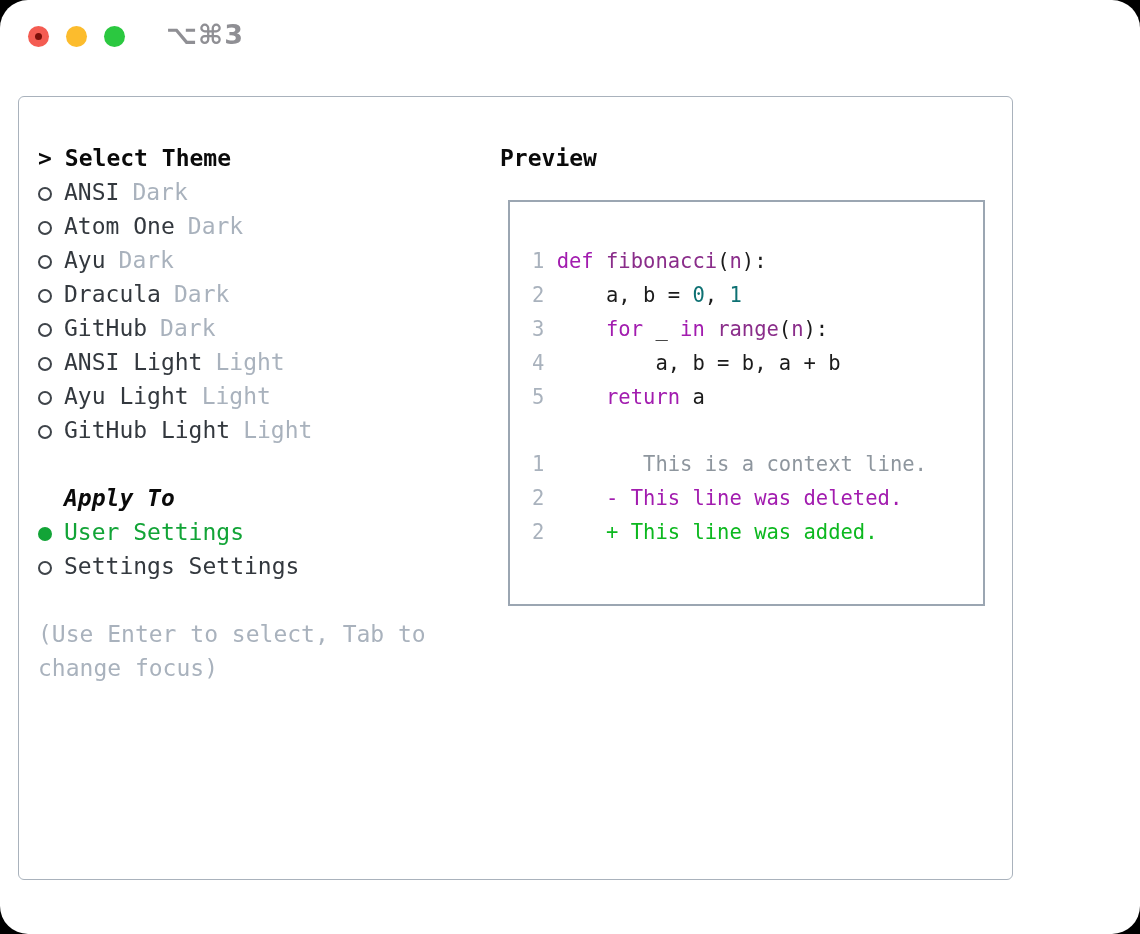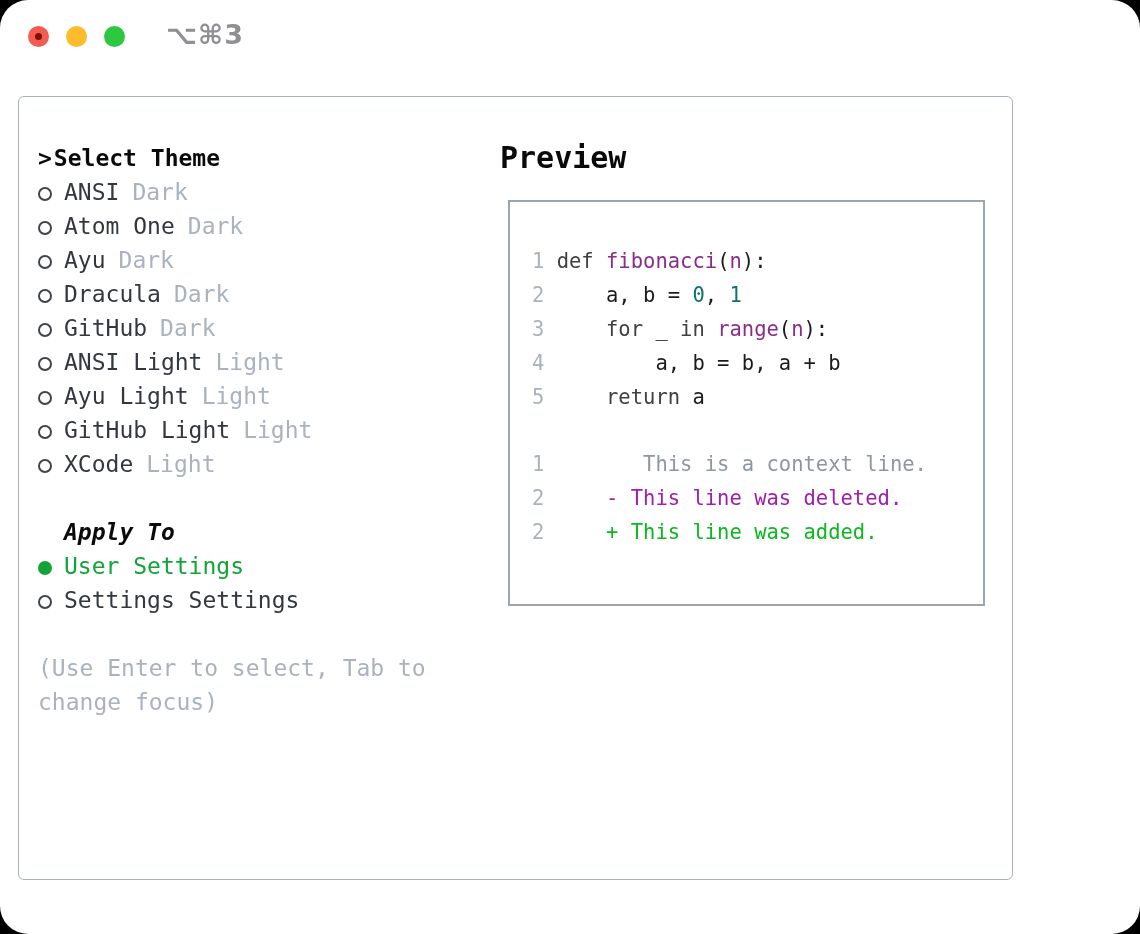--- a/index.html
+++ b/index.html
@@ -25,45 +25,45 @@
     position:absolute;left:18px;top:96px;width:995px;height:784px;
     border:1.5px solid #a9b2bc;border-radius:6px;box-sizing:border-box;
   }
   
   .left-col{
     position:absolute;left:38px;top:141px;width:440px;
     font-size:23px;color:#33383e;
   }
   .row{height:34px;line-height:34px;white-space:pre;}
   .cursor{font-weight:700;color:#0a0a0a;}
-  .hdr{font-weight:700;color:#0a0a0a;margin-left:2px;}
+  .hdr{font-weight:700;color:#0a0a0a;margin-left:13px;}
   .apply-hdr{font-weight:600;color:#0a0a0a;padding-left:26px;font-style:italic;}
   .radio{
     display:inline-block;width:14px;height:14px;box-sizing:border-box;
     border:2px solid #3f444a;border-radius:50%;margin-right:12px;
     vertical-align:-1px;
   }
   .radio.sel{background:#12a437;border-color:#12a437;}
   .name{color:#33383e;}
   .name.sel-text{color:#12a437;}
   .variant{color:#a9b2bd;margin-left:13px;}
   .help{color:#a9b2bd;}
   
   .preview-hdr{
     position:absolute;left:500px;top:141px;height:34px;line-height:34px;
-    font-size:30px;font-weight:700;color:#0a0a0a;white-space:pre;
+    font-size:23px;font-weight:700;color:#0a0a0a;white-space:pre;
   }
   .preview-box{
     position:absolute;left:508px;top:200px;width:477px;height:406px;
     border:2px solid #9ba6b2;box-sizing:border-box;
     padding:42px 0 0 22px;overflow:hidden;
   }
   .crow{height:34px;line-height:34px;white-space:pre;font-size:20.5px;color:#1b1b1b;}
   .ln{display:inline-block;width:1ch;margin-right:1ch;color:#a9b2bd;}
-  .c-kw{color:#404040;}
+  .c-kw{color:#a21caf;}
   .c-fn{color:#8a2d8a;}
   .c-lit{color:#0e7173;}
   .c-pl{color:#1b1b1b;}
   #diff-lines{margin-top:33px;}
   .d-context{color:#8e969e;}
   .d-deleted{color:#a21caf;}
   .d-added{color:#0cb81f;}
 </style>
 </head>
 <body>
@@ -83,21 +83,20 @@
     <div class="row"><span class="cursor">&gt;</span><span class="hdr">Select Theme</span></div>
     <div id="theme-items">
         <div class="row"><span class="radio"></span><span class="name">ANSI</span><span class="variant">Dark</span></div>
         <div class="row"><span class="radio"></span><span class="name">Atom One</span><span class="variant">Dark</span></div>
         <div class="row"><span class="radio"></span><span class="name">Ayu</span><span class="variant">Dark</span></div>
         <div class="row"><span class="radio"></span><span class="name">Dracula</span><span class="variant">Dark</span></div>
         <div class="row"><span class="radio"></span><span class="name">GitHub</span><span class="variant">Dark</span></div>
         <div class="row"><span class="radio"></span><span class="name">ANSI Light</span><span class="variant">Light</span></div>
         <div class="row"><span class="radio"></span><span class="name">Ayu Light</span><span class="variant">Light</span></div>
         <div class="row"><span class="radio"></span><span class="name">GitHub Light</span><span class="variant">Light</span></div>
-        <div class="row"><span class="radio"></span><span class="name">XCode</span><span class="variant">Light</span></div>
       </div>
     <div class="row"></div>
     <div class="row apply-hdr">Apply To</div>
     <div id="apply-items">
         <div class="row"><span class="radio sel"></span><span class="name sel-text">User Settings</span></div>
         <div class="row"><span class="radio"></span><span class="name">Settings Settings</span></div>
       </div>
     <div class="row"></div>
     <div class="row help">(Use Enter to select, Tab to</div>
     <div class="row help">change focus)</div>

